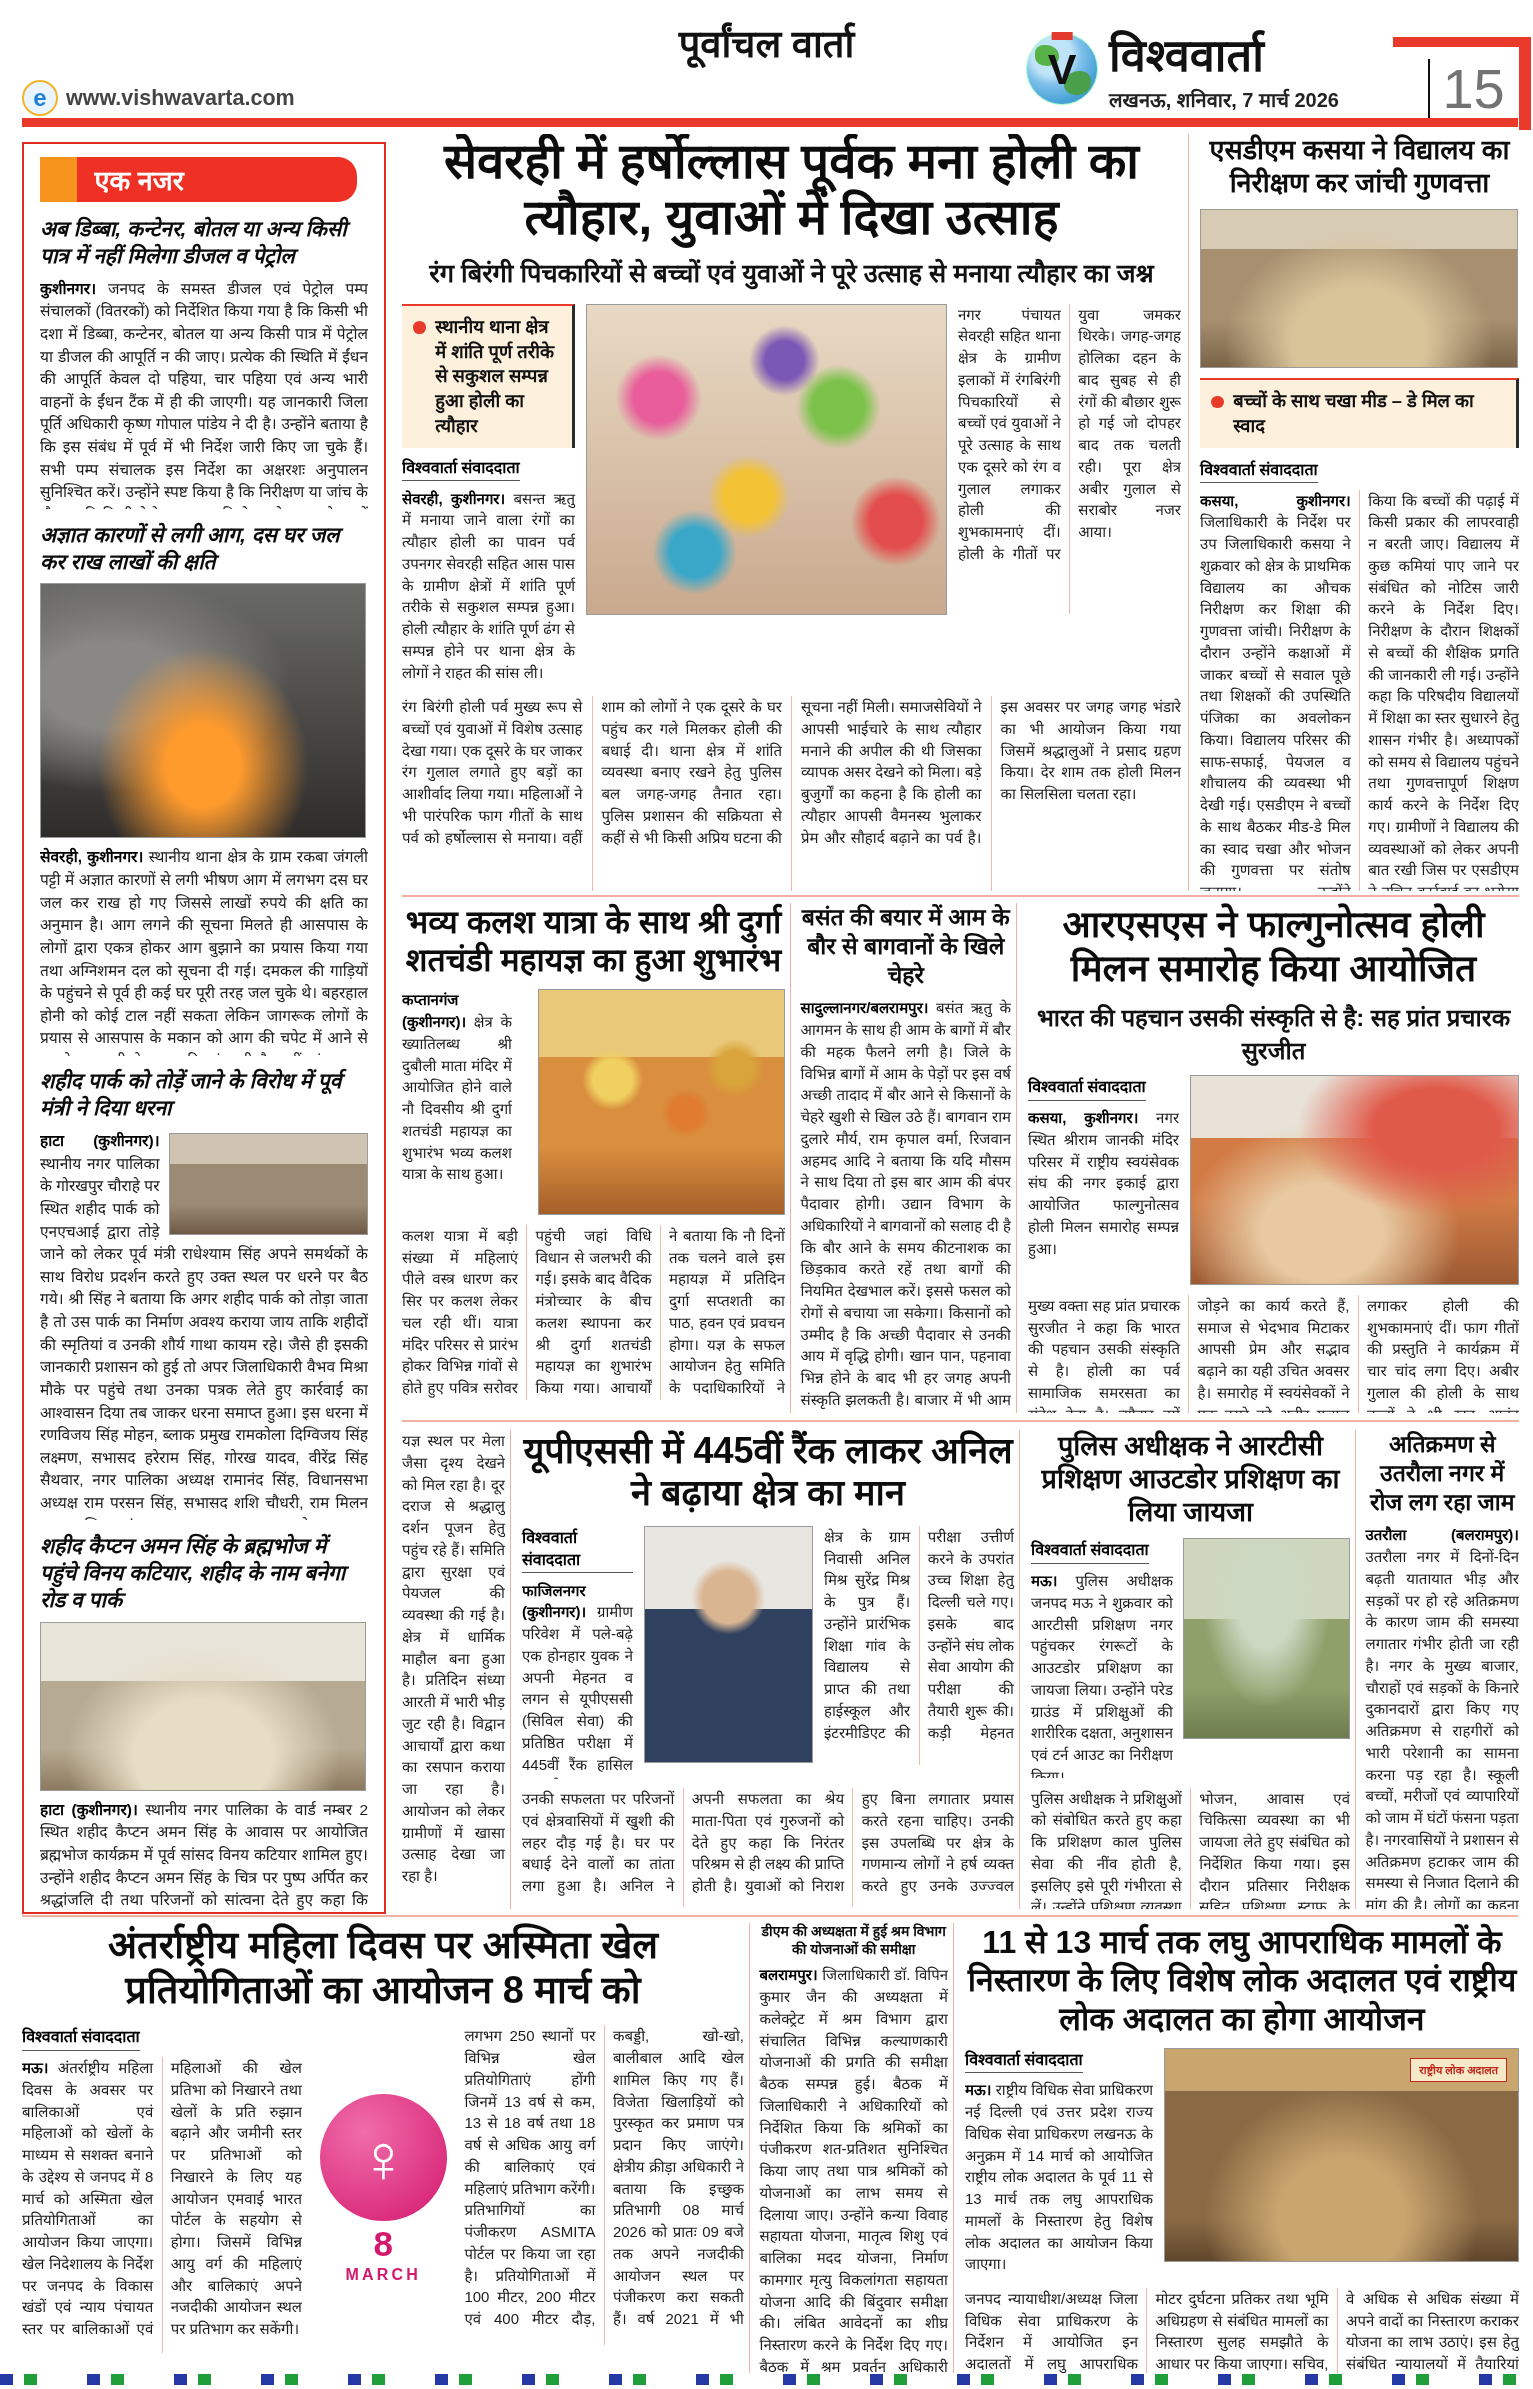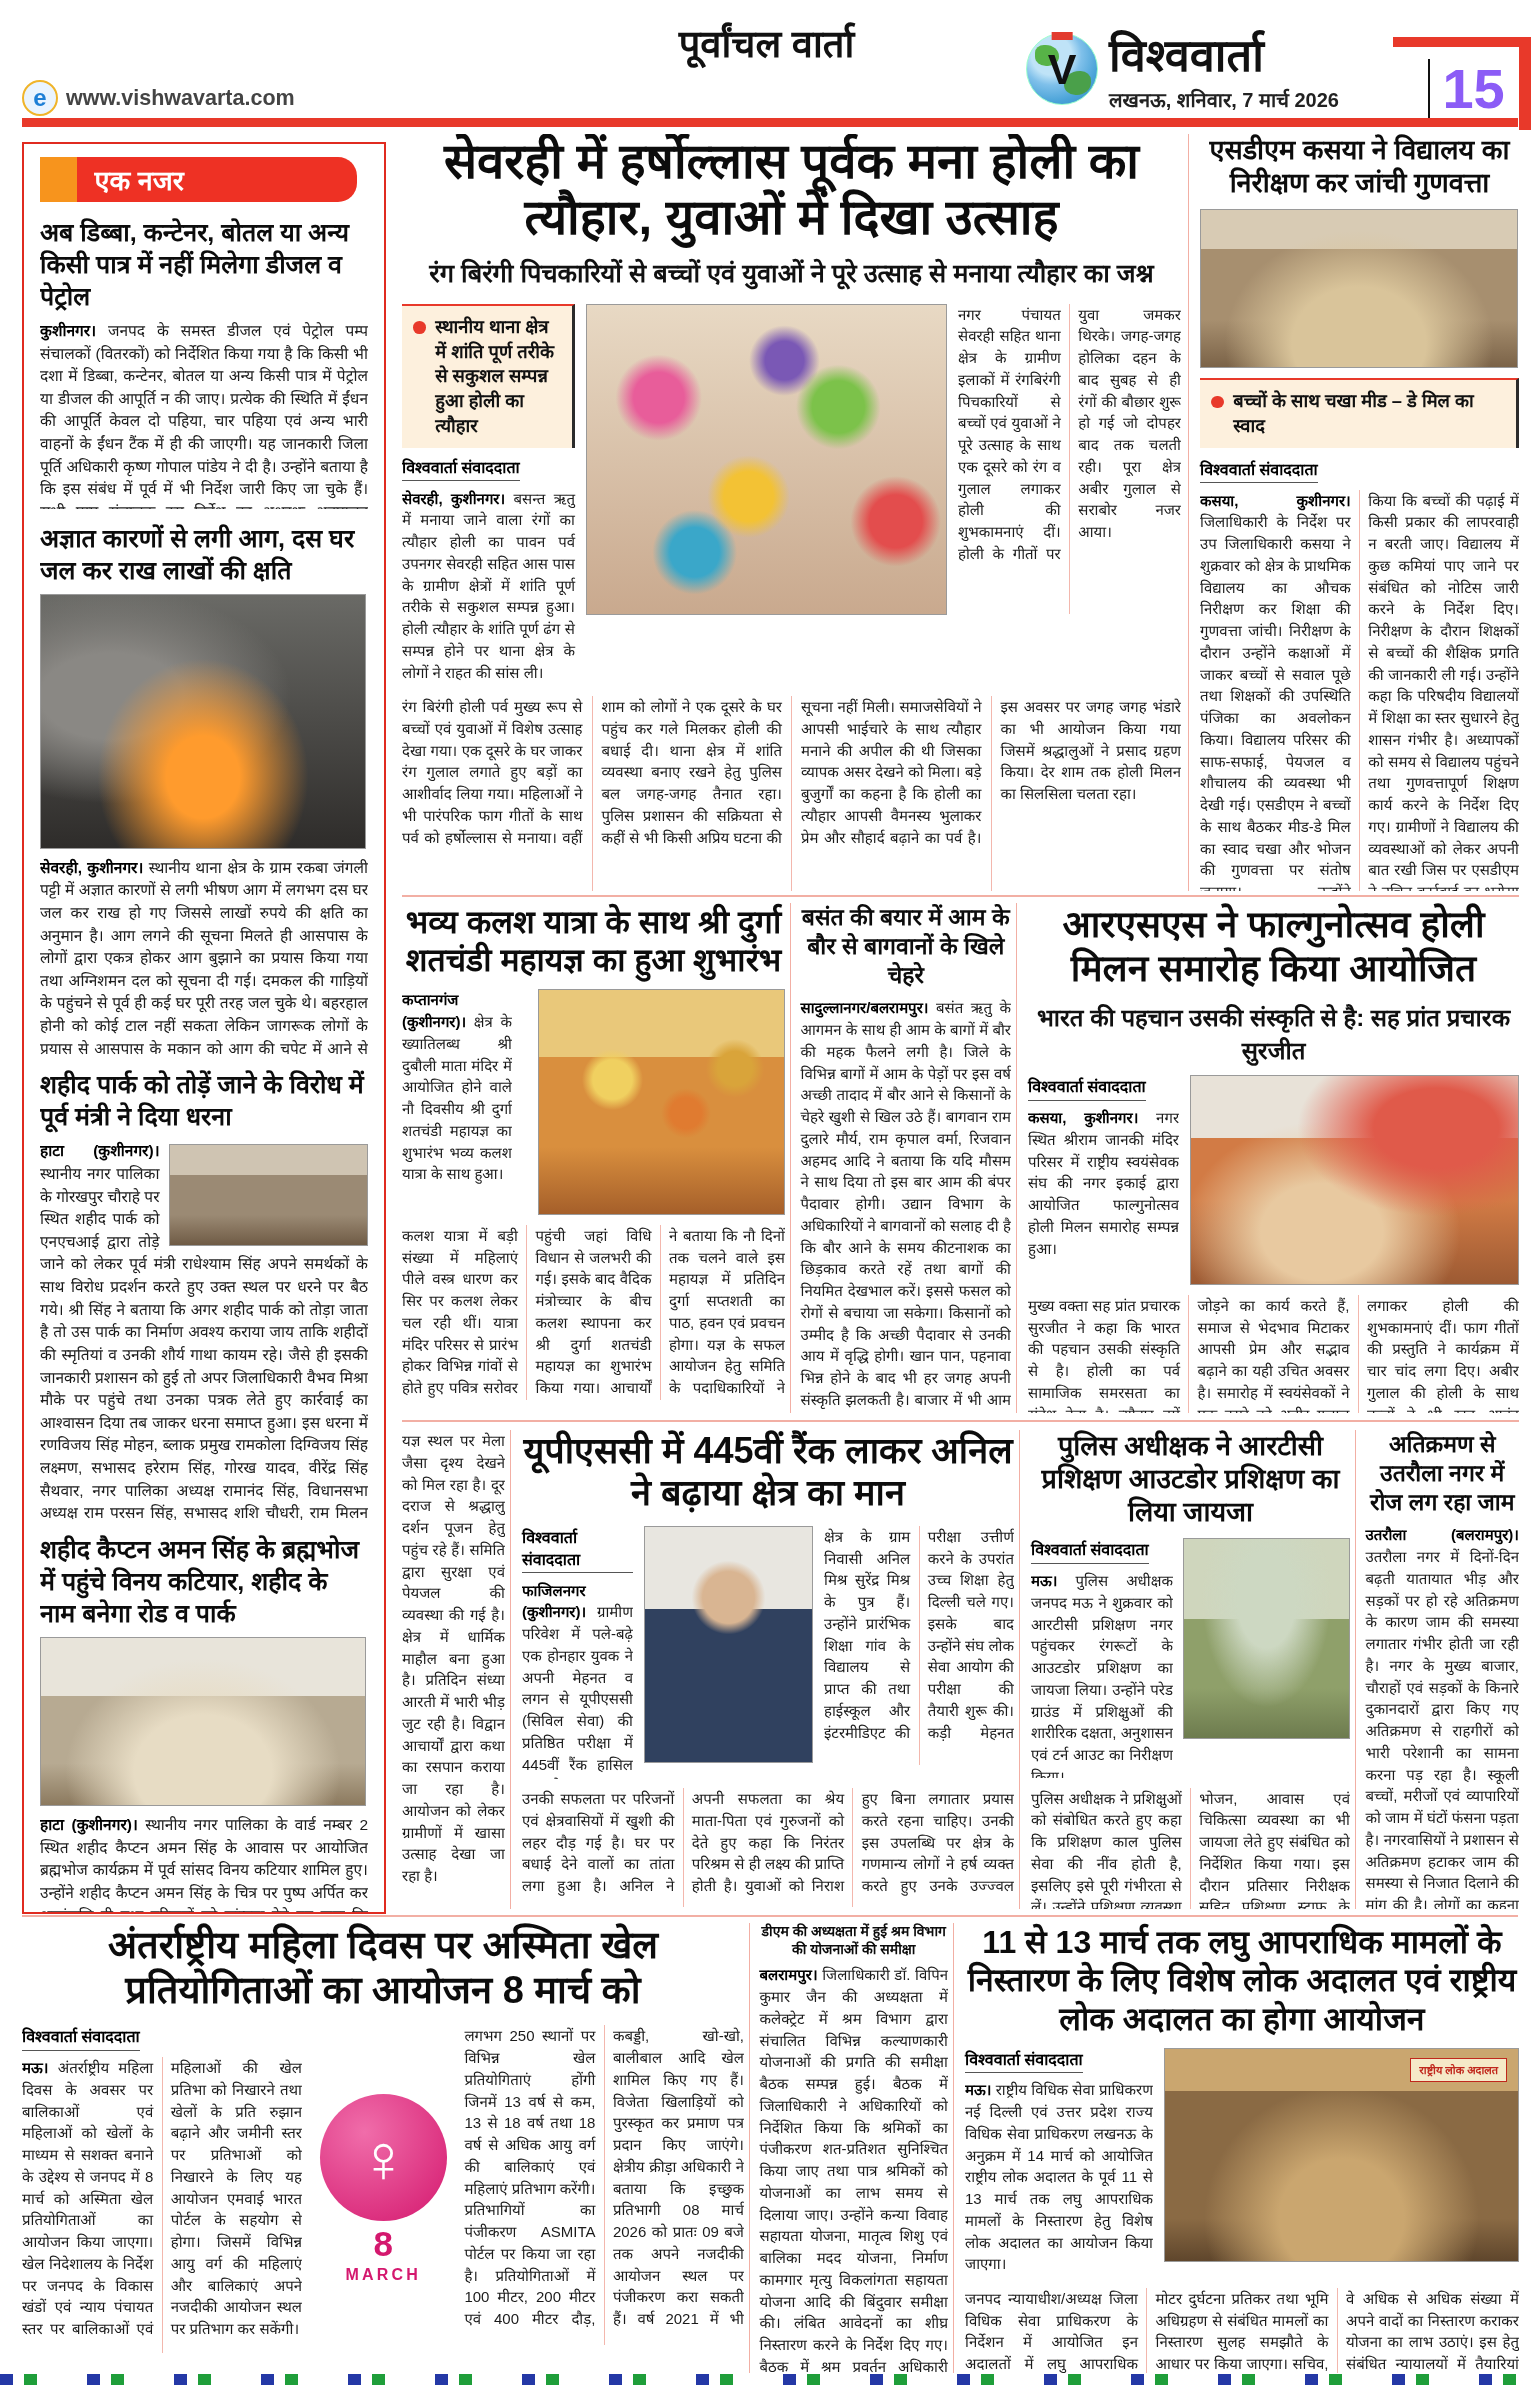--- a/index.html
+++ b/index.html
@@ -12,21 +12,21 @@
   .section-title{left:50%;top:16px;transform:translateX(-50%);font-size:38px;font-weight:bold;color:#111;white-space:nowrap;}
   .masthead{left:1026px;top:33px;display:flex;gap:11px;align-items:flex-start;}
   .vlogo{width:70px;height:70px;border-radius:50%;background:radial-gradient(circle at 35% 30%,#bfe3f7 0 30%,#7fc0ea 45%,#4aa3d8 70%,#2f8bc4 100%);position:relative;border:0.8px solid #9fc;display:flex;align-items:center;justify-content:center;}
   .vlogo:before{content:"";position:absolute;left:8px;top:11px;width:24px;height:20.7px;background:#57b347;border-radius:40% 60% 50% 50%;}
   .vlogo:after{content:"";position:absolute;right:6.4px;bottom:9.5px;width:27px;height:24px;background:#4aa04a;border-radius:60% 40% 55% 45%;}
   .vletter{position:relative;z-index:2;font-size:43px;font-weight:bold;color:#111;line-height:1;}
   .vflag{position:absolute;top:-1.6px;left:50%;transform:translateX(-50%);width:20.7px;height:8px;background:#e23b2e;z-index:3;}
   .mast-name{font-size:45px;font-weight:bold;color:#111;line-height:1.0;}
   .mast-date{font-size:20px;font-weight:bold;color:#222;margin-top:8px;}
   .pagenum{left:1393px;top:37px;width:126px;height:83px;border-top:10.3px solid #e8392a;border-right:12px solid #e8392a;display:flex;align-items:center;justify-content:flex-end;}
-  .pagenum .inner{border-left:2.4px solid #111;padding:1.6px 14.3px 1.6px 12.7px;font-size:56px;font-weight:bold;color:#8b5cf6;line-height:1;}
+  .pagenum .inner{border-left:2.4px solid #111;padding:1.6px 14.3px 1.6px 12.7px;font-size:56px;font-weight:normal;color:#737373;line-height:1;}
   .red-rule{left:22px;top:118px;width:1496px;height:8.7px;background:#e8392a;}
   .bottom-strip{left:0;top:2374px;width:1533px;height:11px;background:repeating-linear-gradient(90deg,#2438a6 0 12.7px,#ffffff 12.7px 24px,#1f9e3a 24px 37px,#ffffff 37px 87px);}
   
   .hsep{height:1.6px;background:#f2afa4;}
   .vsep{border-left:1.6px solid #f2afa4;}
   
   .story-body{font-size:15px;line-height:1.45;text-align:justify;color:#1b1b1b;}
   .dl{font-weight:bold;color:#000;}
   .byline{display:inline-block;font-size:16px;font-weight:bold;color:#000;border-bottom:1.6px solid #555;padding-bottom:2.4px;margin-bottom:6.4px;}
   .cols2{columns:2;column-gap:17.5px;column-rule:0.8px solid #f3b7ad;}
@@ -43,21 +43,21 @@
   .h-md{font-size:32px;font-weight:bold;line-height:1.2;color:#0c0c0c;text-align:center;}
   .h-sm{font-size:27px;font-weight:bold;line-height:1.22;color:#0c0c0c;text-align:center;}
   .h-xs{font-size:23px;font-weight:bold;line-height:1.25;color:#0c0c0c;text-align:center;}
   .subhead{font-size:25.4px;font-weight:bold;text-align:center;color:#111;margin-top:9.5px;}
   
   .ek-box{left:22px;top:142px;width:364px;height:1772px;border:2.4px solid #e02b20;padding:12.7px 16px;box-sizing:border-box;}
   .ek-head{display:flex;margin-bottom:14.3px;}
   .ek-head .orange{width:37px;height:45px;background:#f7941d;}
   .ek-head .red{flex:0 0 262px;height:45px;background:#ee3124;border-radius:0 19px 19px 0;display:flex;align-items:center;padding-left:17.5px;font-size:27px;font-weight:bold;color:#fff;}
   .ek-story{margin-bottom:12.7px;}
-  .ek-h{font-size:25px;font-weight:bold;line-height:1.28;color:#0c0c0c;margin-bottom:8px;}
+  .ek-h{font-size:21px;font-weight:bold;line-height:1.28;color:#0c0c0c;margin-bottom:8px;font-style:italic;}
   .ek-body{font-size:15.5px;line-height:1.46;text-align:justify;}
   .float-photo{float:right;margin:3.2px 0 6.4px 9.5px;}
 </style>
 </head>
 <body>
 
 <div class="page">
 
   <div class="abs url-bar">
     <span class="globe-e">e</span>

